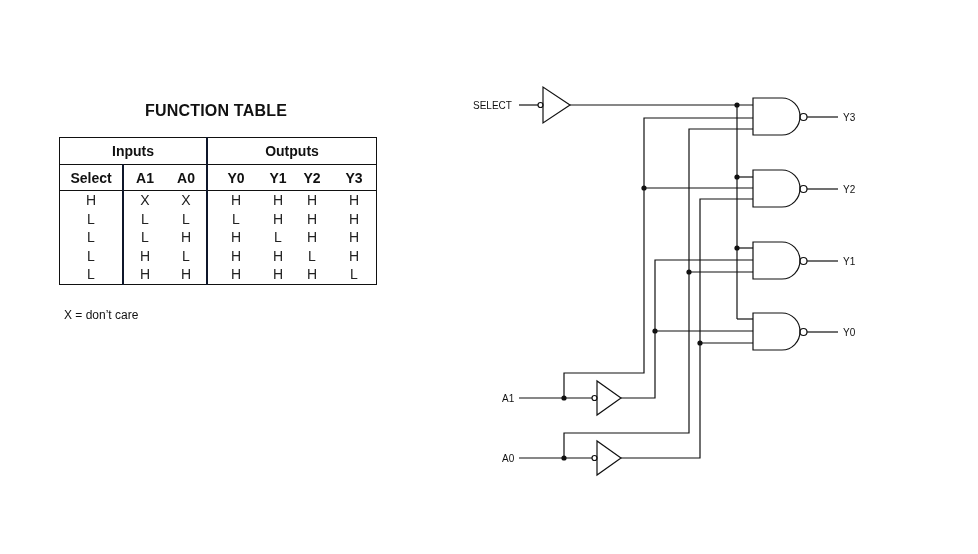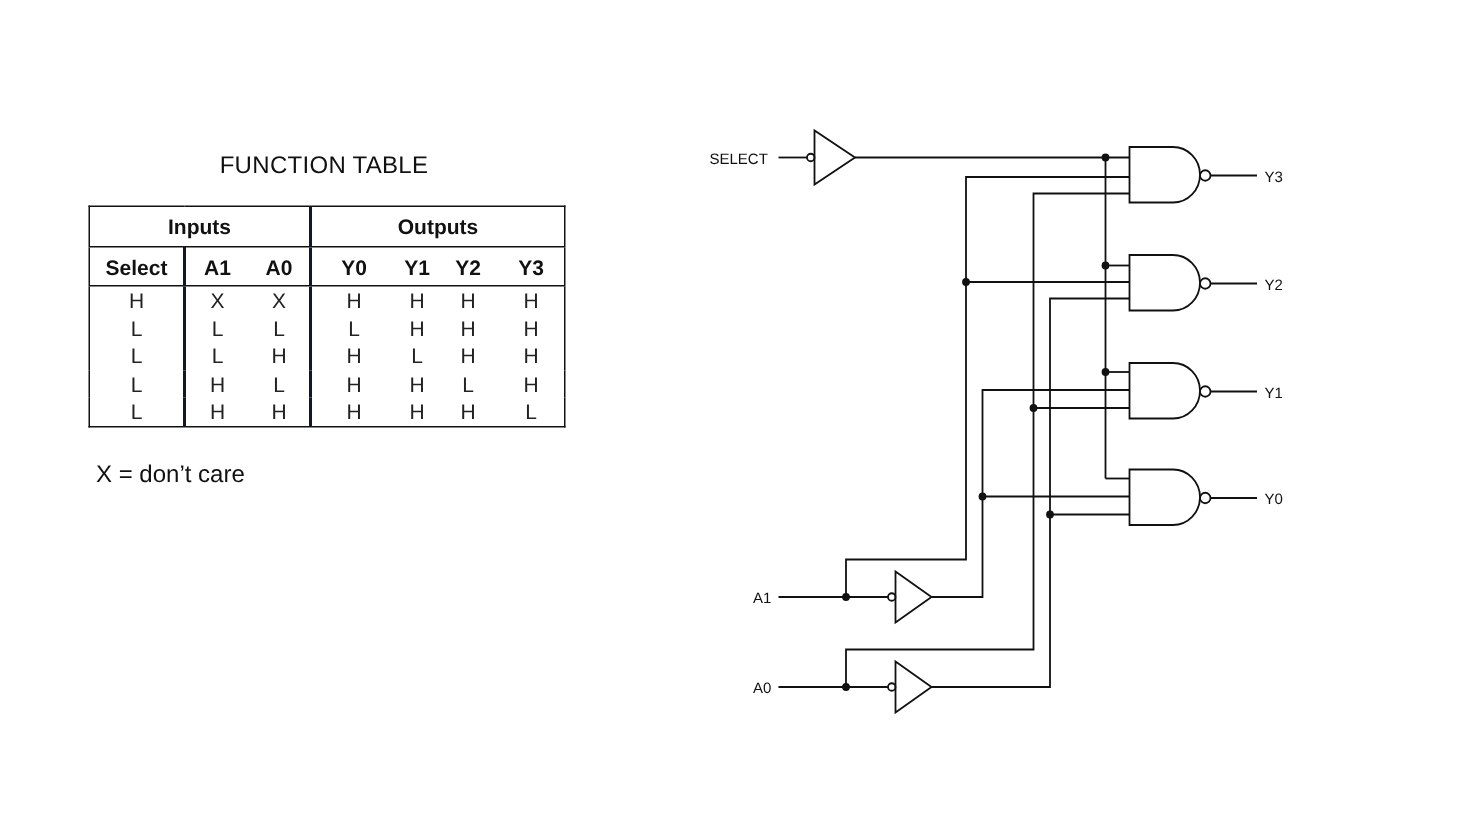--- a/index.html
+++ b/index.html
@@ -1,27 +1,27 @@
 <!DOCTYPE html>
 <html><head>
   <meta charset="utf-8">
   <style>
     html, body { margin: 0; padding: 0; background: #ffffff; }
     body { width: 978px; height: 554px; position: relative; overflow: hidden; font-family: "Liberation Sans", sans-serif; color: #111; }
-    .table-title { position: absolute; left: 60px; top: 102px; width: 312px; text-align: center; font-weight: normal; font-size: 16px; letter-spacing: 0.2px; }
+    .table-title { position: absolute; left: 60px; top: 102px; width: 312px; text-align: center; font-weight: bold; font-size: 16px; letter-spacing: 0.2px; }
     table.ft { position: absolute; left: 59px; top: 137px; border-collapse: collapse; font-size: 14px; }
     table.ft td, table.ft th { padding: 0; text-align: center; }
     table.ft .outer { border: 1px solid #111; }
     .hdr1 th { height: 26px; font-weight: bold; font-size: 14px; border-bottom: 1px solid #111; }
     .hdr2 th { height: 25px; font-weight: bold; font-size: 14px; border-bottom: 1px solid #111; }
     .body td { height: 18.5px; font-size: 14px; color: #222; }
     .first-body td { padding-top: 4px; }
     .last-body td { padding-bottom: 6px; }
     .bl { border-left: 2px solid #0f172a; }
-    .legend { position: absolute; left: 64px; top: 308px; font-size: 16px; }
+    .legend { position: absolute; left: 64px; top: 308px; font-size: 12px; }
     svg.circuit { position: absolute; left: 0; top: 0; }
     svg.circuit text { font-family: "Liberation Sans", sans-serif; font-size: 10px; fill: #111; }
   </style>
 </head>
 <body>
 
 <div class="table-title">FUNCTION TABLE</div>
 
 <table class="ft">
   <tbody class="outer">

